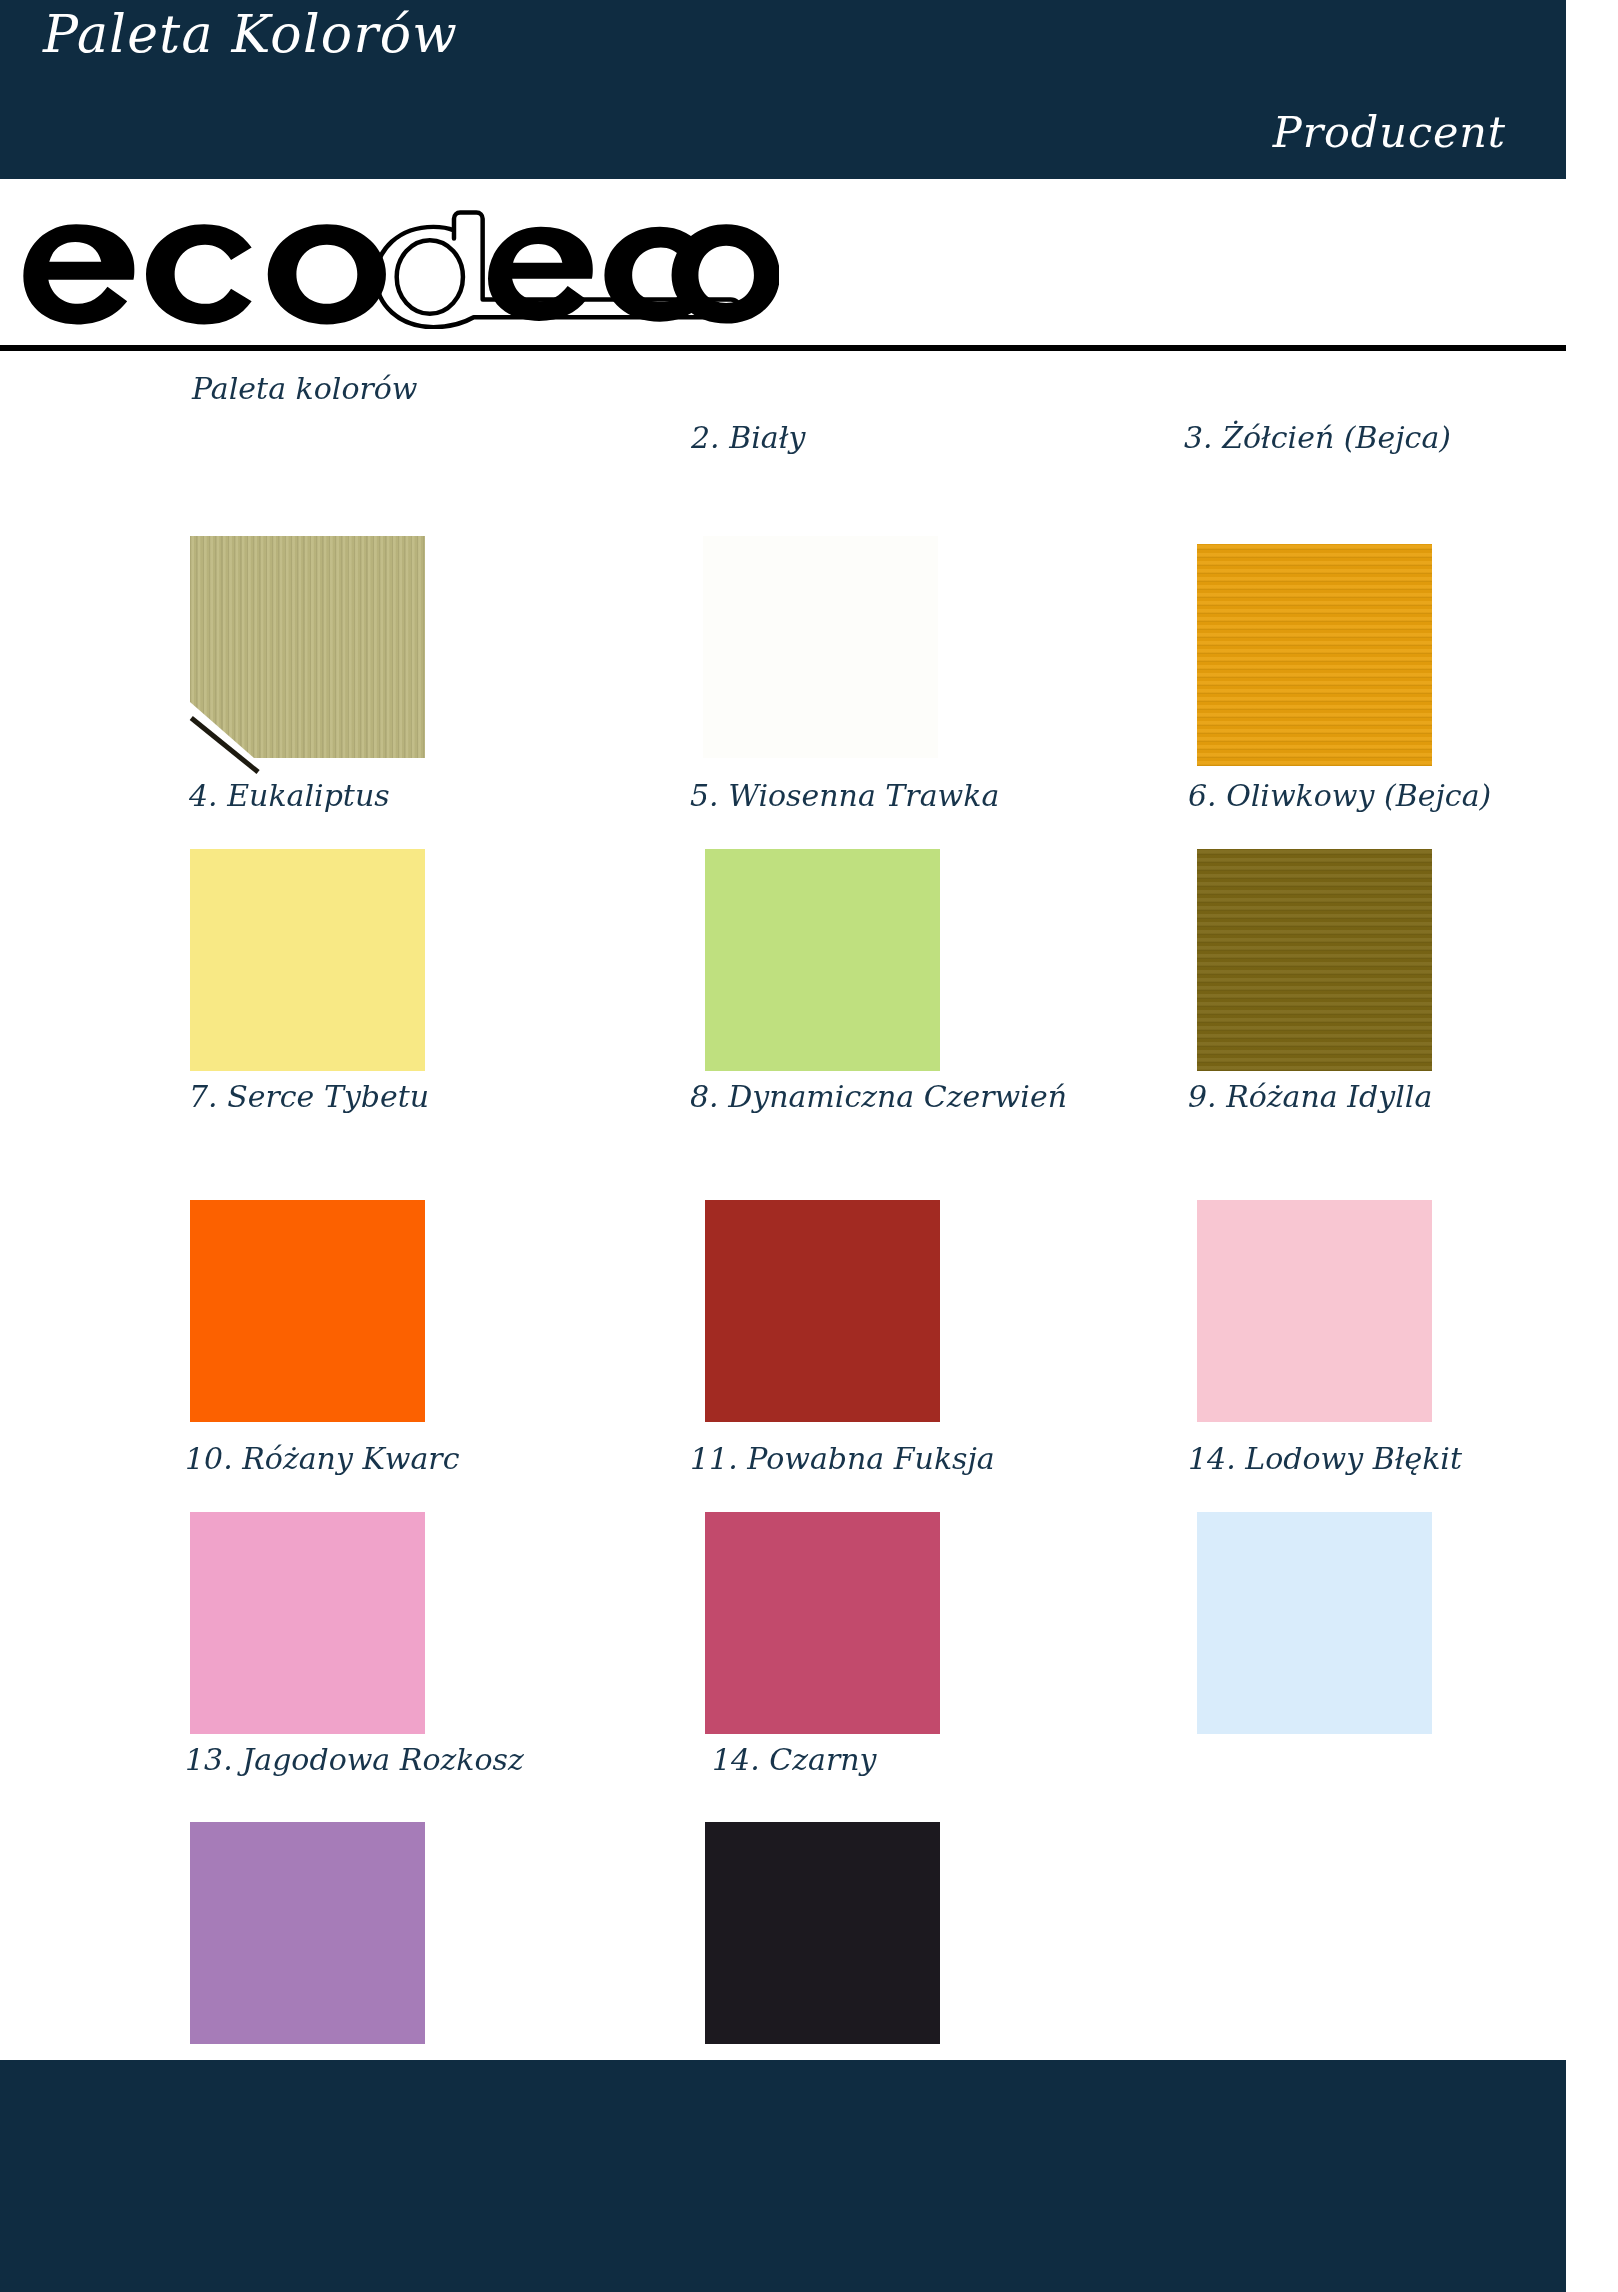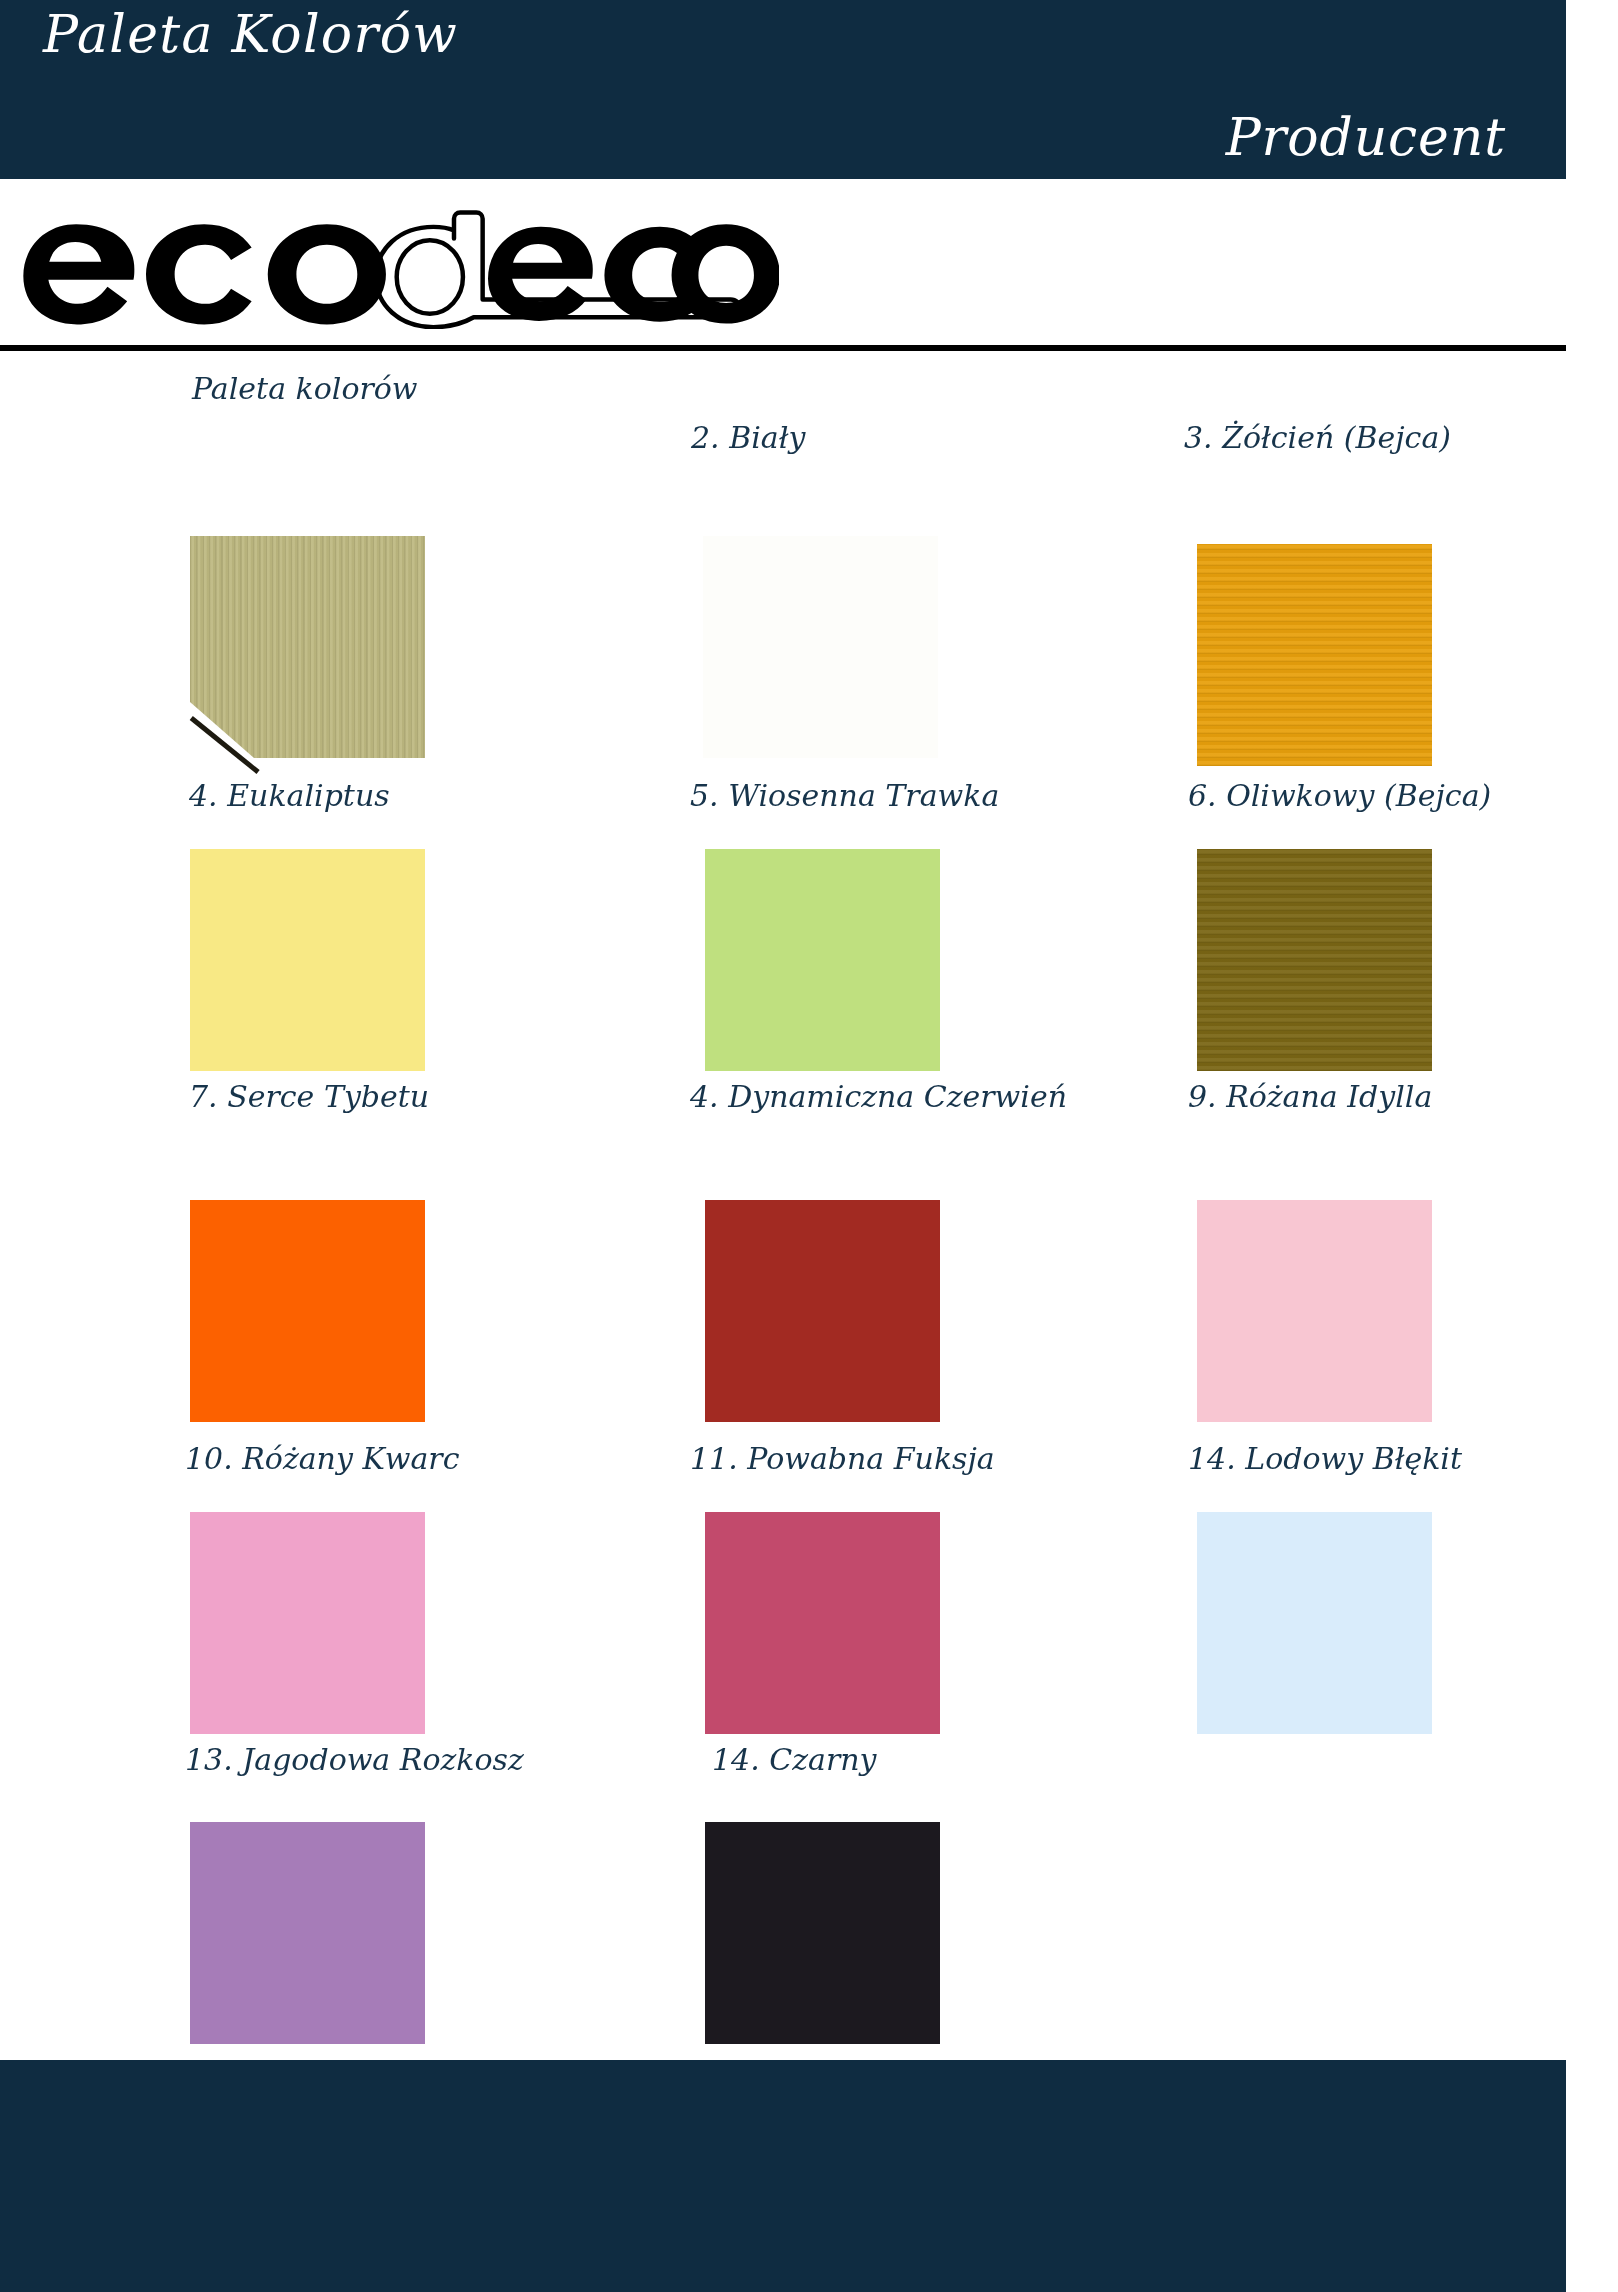--- a/index.html
+++ b/index.html
@@ -41,21 +41,21 @@
     white-space: nowrap;
   }
 
   .header-producer {
     position: absolute;
     right: 112px;
     top: 107px;
     font-family: "DejaVu Serif", "Liberation Serif", serif;
     font-style: italic;
     font-weight: 400;
-    font-size: 52px;
+    font-size: 43px;
     letter-spacing: 0.9px;
     color: #ffffff;
     white-space: nowrap;
   }
 
   
   .logo-band {
     position: absolute;
     left: 0;
     top: 179px;
@@ -253,21 +253,21 @@
 
     <div class="swatch-label" style="left:690px; top:426px;">5. Wiosenna Trawka</div>
     <div class="swatch" style="left:705px; top:498px; background-color:#bfe07f;"></div>
 
     <div class="swatch-label" style="left:1188px; top:426px;">6. Oliwkowy (Bejca)</div>
     <div class="swatch grain-h" style="left:1197px; top:498px; background-color:#7a6615;"></div>
 
     <div class="swatch-label" style="left:189px; top:727px;">7. Serce Tybetu</div>
     <div class="swatch" style="left:190px; top:849px; background-color:#fc6100;"></div>
 
-    <div class="swatch-label" style="left:690px; top:727px;">4. Dynamiczna Czerwień</div>
+    <div class="swatch-label" style="left:690px; top:727px;">8. Dynamiczna Czerwień</div>
     <div class="swatch" style="left:705px; top:849px; background-color:#a22a22;"></div>
 
     <div class="swatch-label" style="left:1188px; top:727px;">9. Różana Idylla</div>
     <div class="swatch" style="left:1197px; top:849px; background-color:#f8c6d2;"></div>
 
     <div class="swatch-label" style="left:185px; top:1089px;">10. Różany Kwarc</div>
     <div class="swatch" style="left:190px; top:1161px; background-color:#f0a3ca;"></div>
 
     <div class="swatch-label" style="left:690px; top:1089px;">11. Powabna Fuksja</div>
     <div class="swatch" style="left:705px; top:1161px; background-color:#c24a6c;"></div>

